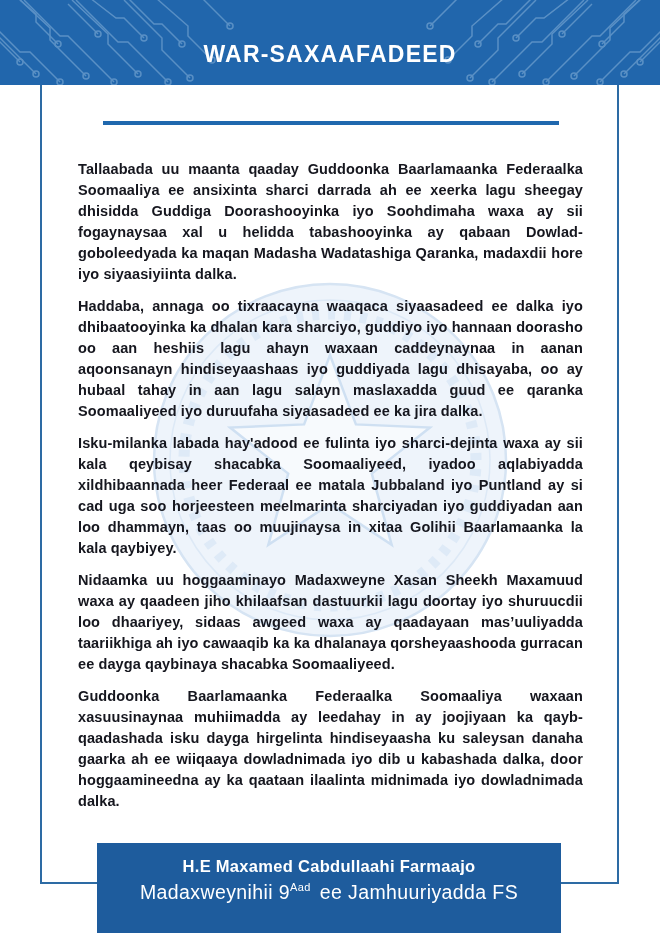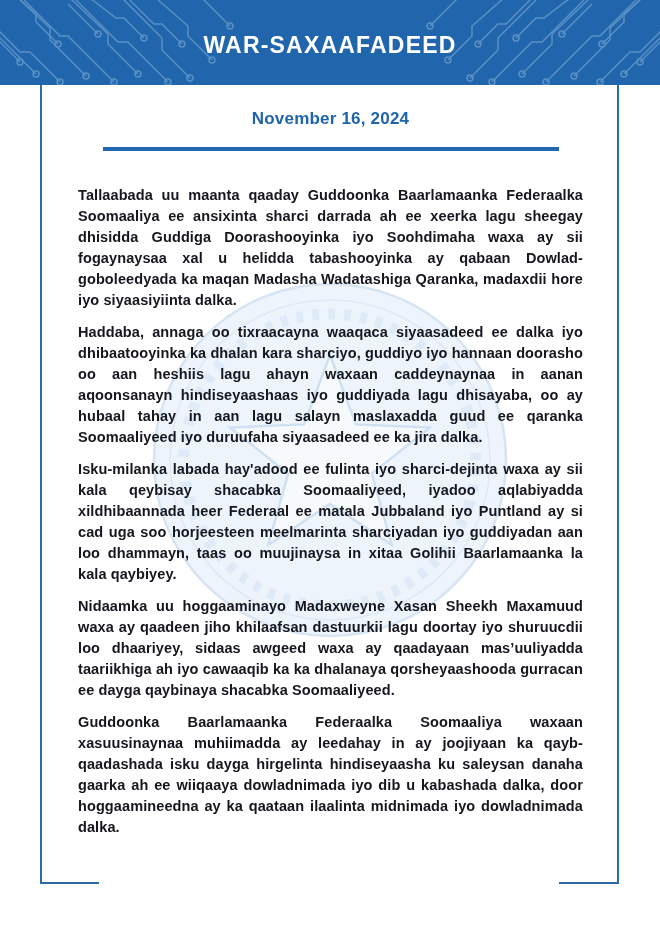--- a/index.html
+++ b/index.html
@@ -10,21 +10,21 @@
     overflow:hidden;
     font-family:"Liberation Sans", sans-serif;
   }
   
   .banner{
     position:absolute;left:0;top:0;width:660px;height:85px;
     background:#2166ac;
   }
   .banner svg.circuit{position:absolute;left:0;top:0;}
   .banner h1{
-    position:absolute;left:0;top:3px;width:100%;height:85px;margin:0;
+    position:absolute;left:0;top:12px;width:100%;height:85px;margin:0;
     display:flex;align-items:center;justify-content:center;
     color:#ffffff;font-size:23px;font-weight:700;letter-spacing:1.2px;
   }
   
   .frame-seg{position:absolute;background:#2d6ba4;}
   .frame-left {left:40px;top:85px;width:2px;height:799px;}
   .frame-right{left:617px;top:85px;width:2px;height:799px;}
   .frame-bottom-left {left:40px;top:882px;width:59px;height:2px;}
   .frame-bottom-right{left:559px;top:882px;width:60px;height:2px;}
   
@@ -144,25 +144,30 @@
   <svg class="watermark" width="364" height="364" viewBox="0 0 364 364" aria-hidden="true">
     <circle cx="182" cy="182" r="176" fill="#eef4fb"></circle>
     <circle cx="182" cy="182" r="176" fill="none" stroke="#d6e4f3" stroke-width="2.5"></circle>
     <circle cx="182" cy="182" r="160" fill="none" stroke="#dde9f6" stroke-width="1.5"></circle>
     <circle cx="182" cy="182" r="146" fill="none" stroke="#dbe8f6" stroke-width="11" stroke-dasharray="7 9" transform="rotate(18 182 182)" opacity="0.85"></circle>
     <path d="M182 77 L207.9 146.4 L281.9 149.6 L223.8 195.6 L243.7 266.9
              L182 226 L120.3 266.9 L140.2 195.6 L82.1 149.6 L156.1 146.4 Z" fill="#f7fafd" stroke="#cfe0f2" stroke-width="2.5"></path>
   </svg>
 
   <main class="content">
-    <div class="date">November 16, 2024</div>
     <div class="divider"></div>
 
     <p class="first">Tallaabada uu maanta qaaday Guddoonka Baarlamaanka Federaalka Soomaaliya ee ansixinta sharci darrada ah ee xeerka lagu sheegay dhisidda Guddiga Doorashooyinka iyo Soohdimaha waxa ay sii fogaynaysaa xal u helidda tabashooyinka ay qabaan Dowlad-goboleedyada ka maqan Madasha Wadatashiga Qaranka, madaxdii hore iyo siyaasiyiinta dalka.</p>
     <p>Haddaba, annaga oo tixraacayna waaqaca siyaasadeed ee dalka iyo dhibaatooyinka ka dhalan kara sharciyo, guddiyo iyo hannaan doorasho oo aan heshiis lagu ahayn waxaan caddeynaynaa in aanan aqoonsanayn hindiseyaashaas iyo guddiyada lagu dhisayaba, oo ay hubaal tahay in aan lagu salayn maslaxadda guud ee qaranka Soomaaliyeed iyo duruufaha siyaasadeed ee ka jira dalka.</p>
     <p>Isku-milanka labada hay'adood ee fulinta iyo sharci-dejinta waxa ay sii kala qeybisay shacabka Soomaaliyeed, iyadoo aqlabiyadda xildhibaannada heer Federaal ee matala Jubbaland iyo Puntland ay si cad uga soo horjeesteen meelmarinta sharciyadan iyo guddiyadan aan loo dhammayn, taas oo muujinaysa in xitaa Golihii Baarlamaanka la kala qaybiyey.</p>
     <p>Nidaamka uu hoggaaminayo Madaxweyne Xasan Sheekh Maxamuud waxa ay qaadeen jiho khilaafsan dastuurkii lagu doortay iyo shuruucdii loo dhaariyey, sidaas awgeed waxa ay qaadayaan mas’uuliyadda taariikhiga ah iyo cawaaqib ka ka dhalanaya qorsheyaashooda gurracan ee dayga qaybinaya shacabka Soomaaliyeed.</p>
     <p>Guddoonka Baarlamaanka Federaalka Soomaaliya waxaan xasuusinaynaa muhiimadda ay leedahay in ay joojiyaan ka qayb-qaadashada isku dayga hirgelinta hindiseyaasha ku saleysan danaha gaarka ah ee wiiqaaya dowladnimada iyo dib u kabashada dalka, door hoggaamineedna ay ka qaataan ilaalinta midnimada iyo dowladnimada dalka.</p>
 
   </main>
 
+  <footer class="sig">
+    <div class="sig-name">H.E Maxamed Cabdullaahi Farmaajo</div>
+    <div class="sig-title">
+      <span>Madaxweynihii 9</span><sup>Aad</sup><span> ee Jamhuuriyadda FS</span>
+    </div>
+  </footer>
 
 </div>
 
 </body></html>

